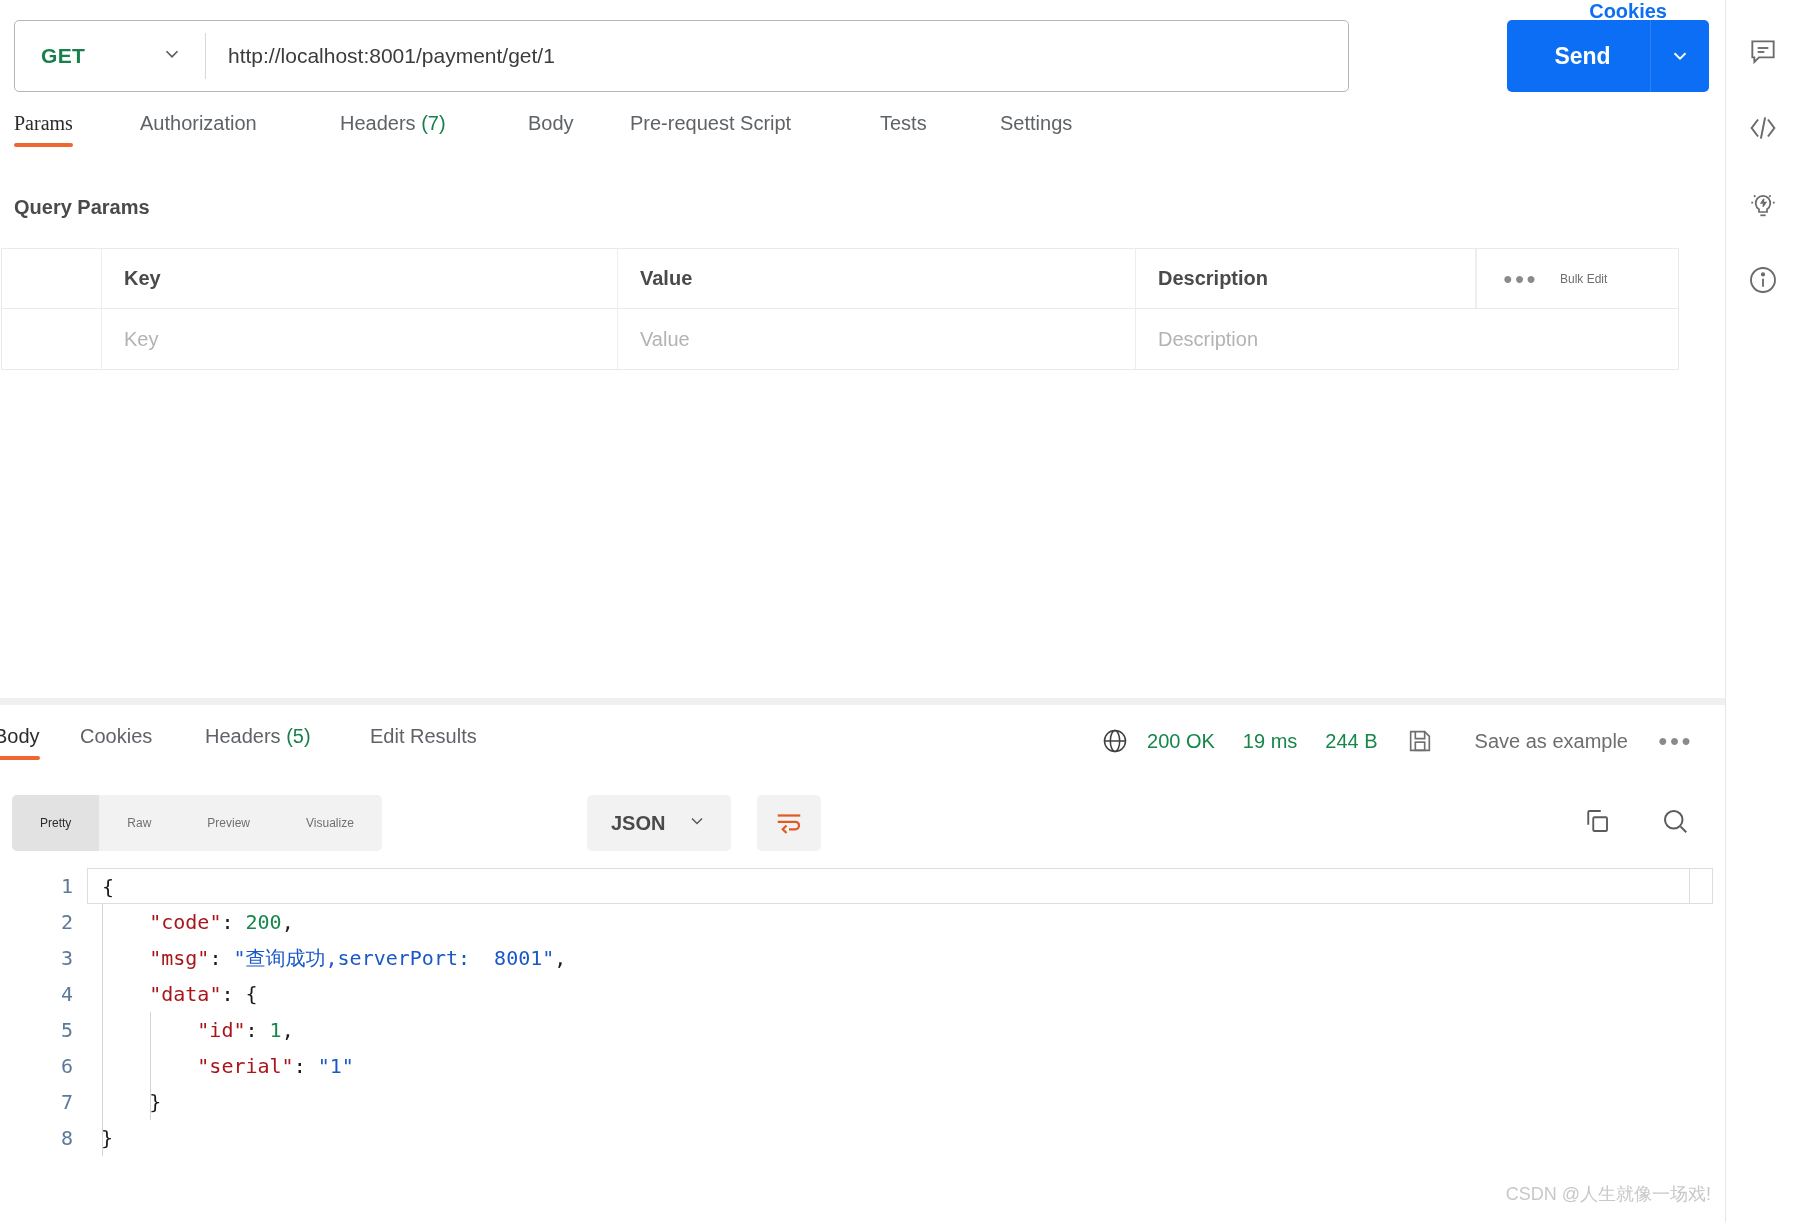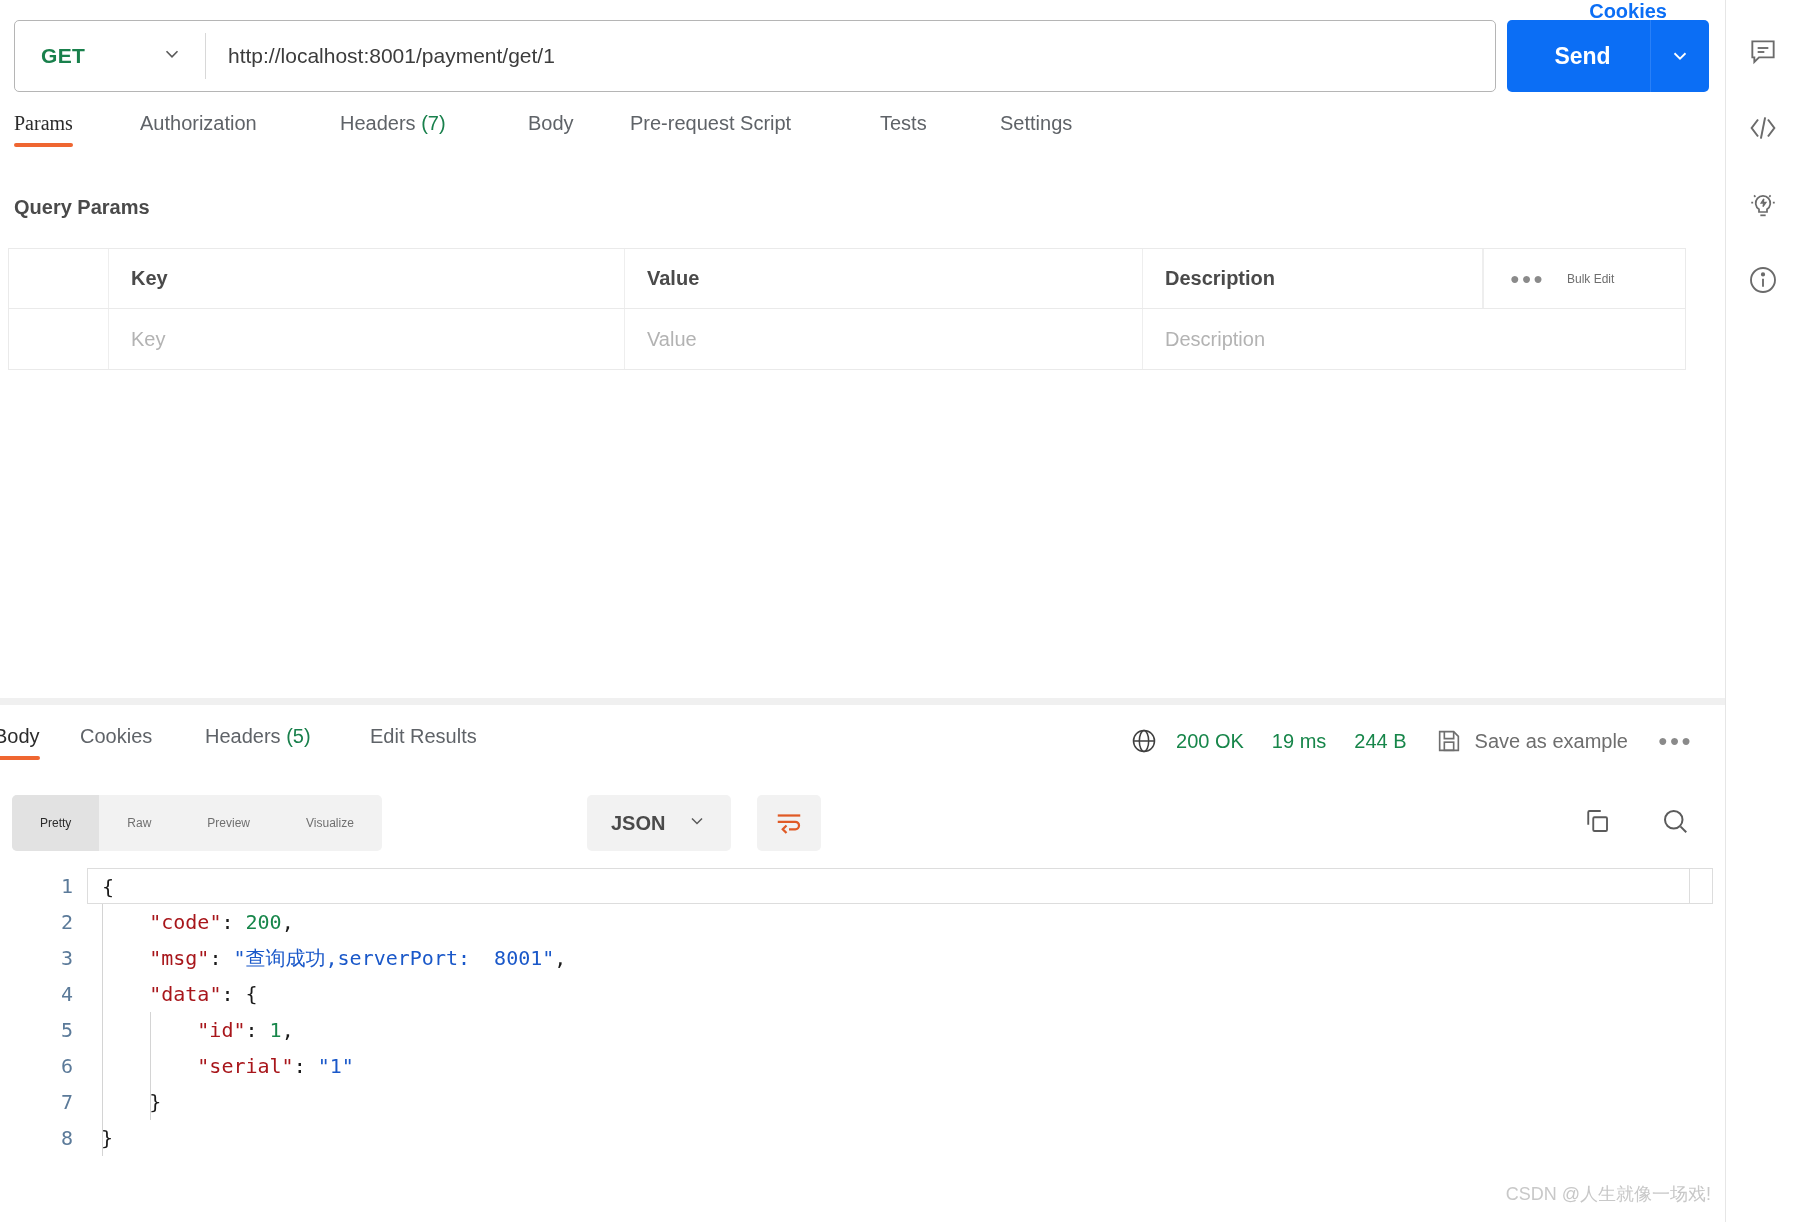--- a/index.html
+++ b/index.html
@@ -20,21 +20,21 @@
   .rail-icon {
     width: 74px; height: 76px;
     display: flex; align-items: center; justify-content: center;
     color: #6b6b6b;
   }
   .rail-icon svg { display: block; }
 
   
   .req-pane { position: absolute; left: 0; top: 0; width: 1725px; height: 700px; }
 
-  .urlbar { position: absolute; left: 14px; top: 20px; width: 1482px; height: 72px;
+  .urlbar { position: absolute; left: 14px; top: 20px; width: 1335px; height: 72px;
             border: 1px solid #b5b5b5; border-radius: 5px; background: #fff;
             display: flex; align-items: center; }
   .method { width: 190px; height: 70px; display: flex; align-items: center;
             justify-content: space-between; padding: 0 22px 0 26px; }
   .method-label { font-size: 21px; font-weight: 700; color: #19804c; letter-spacing: .3px; }
   .caret { color: #5a5a5a; }
   .method-sep { width: 1px; height: 46px; background: #d8d8d8; }
   .url-input { flex: 1; height: 70px; display: flex; align-items: center;
                padding-left: 22px; font-size: 21px; color: #3c3c3c; }
 
@@ -54,21 +54,21 @@
   .rtab.active { color: #2b2b2b; }
   .rtab.active::after { content: ""; position: absolute; left: 0; right: 0; bottom: 0;
                         height: 4px; background: #ef6631; border-radius: 2px; }
   .cookies-link { position: absolute; right: 58px; top: 0; font-size: 20px;
                   color: #0b6ef5; font-weight: 600; }
 
   .section-title { position: absolute; left: 14px; top: 196px; font-size: 20px;
                    font-weight: 700; color: #4a4a4a; }
 
   
-  .ptable { position: absolute; left: 8px; top: 248px; width: 1678px;
+  .ptable { position: absolute; left: 1px; top: 248px; width: 1678px;
             border: 1px solid #eaeaea; }
   .prow { display: flex; height: 60px; }
   .prow.head { border-bottom: 1px solid #eaeaea; }
   .pcell { display: flex; align-items: center; padding-left: 22px;
            border-right: 1px solid #eeeeee; font-size: 20px; }
   .pcell:last-child { border-right: 0; }
   .c-chk { width: 100px; }
   .c-key { width: 516px; }
   .c-val { width: 518px; }
   .c-desc { flex: 1; }
@@ -86,21 +86,21 @@
   
   .res-pane { position: absolute; left: 0; top: 705px; width: 1725px; height: 517px; }
 
   .res-tabs { position: absolute; left: 0; top: 20px; height: 54px;
               display: flex; align-items: flex-start; }
   .res-meta { position: absolute; right: 32px; top: 22px; display: flex;
               align-items: center; gap: 0; }
   .globe { margin-right: 18px; color: #3f3f3f; display: flex; }
   .m-ok, .m-ms, .m-b { color: #17864a; font-size: 20px; margin-right: 28px; }
   .save-ico { color: #6e6e6e; display: flex; margin-right: 12px; }
-  .save-label { color: #6e6e6e; font-size: 20px; margin-right: 30px; }
+  .save-label { color: #6e6e6e; font-size: 20px; margin-right: 30px; margin-left: 29px; }
   .meta-dots { color: #8a8a8a; letter-spacing: 2px; font-size: 16px; }
 
   
   .btoolbar { position: absolute; left: 12px; top: 795px; width: 1700px; height: 56px; }
   .seg { position: absolute; left: 0; top: 0; height: 56px; background: #f2f2f2;
          border-radius: 5px; display: flex; align-items: stretch; }
   .seg-item { display: flex; align-items: center; padding: 0 28px; font-size: 12px;
               color: #707070; }
   .seg-item.active { background: #e2e2e2; color: #2b2b2b; border-radius: 5px 0 0 5px; }
   .fmt { position: absolute; left: 575px; top: 0; height: 56px; background: #f2f2f2;

